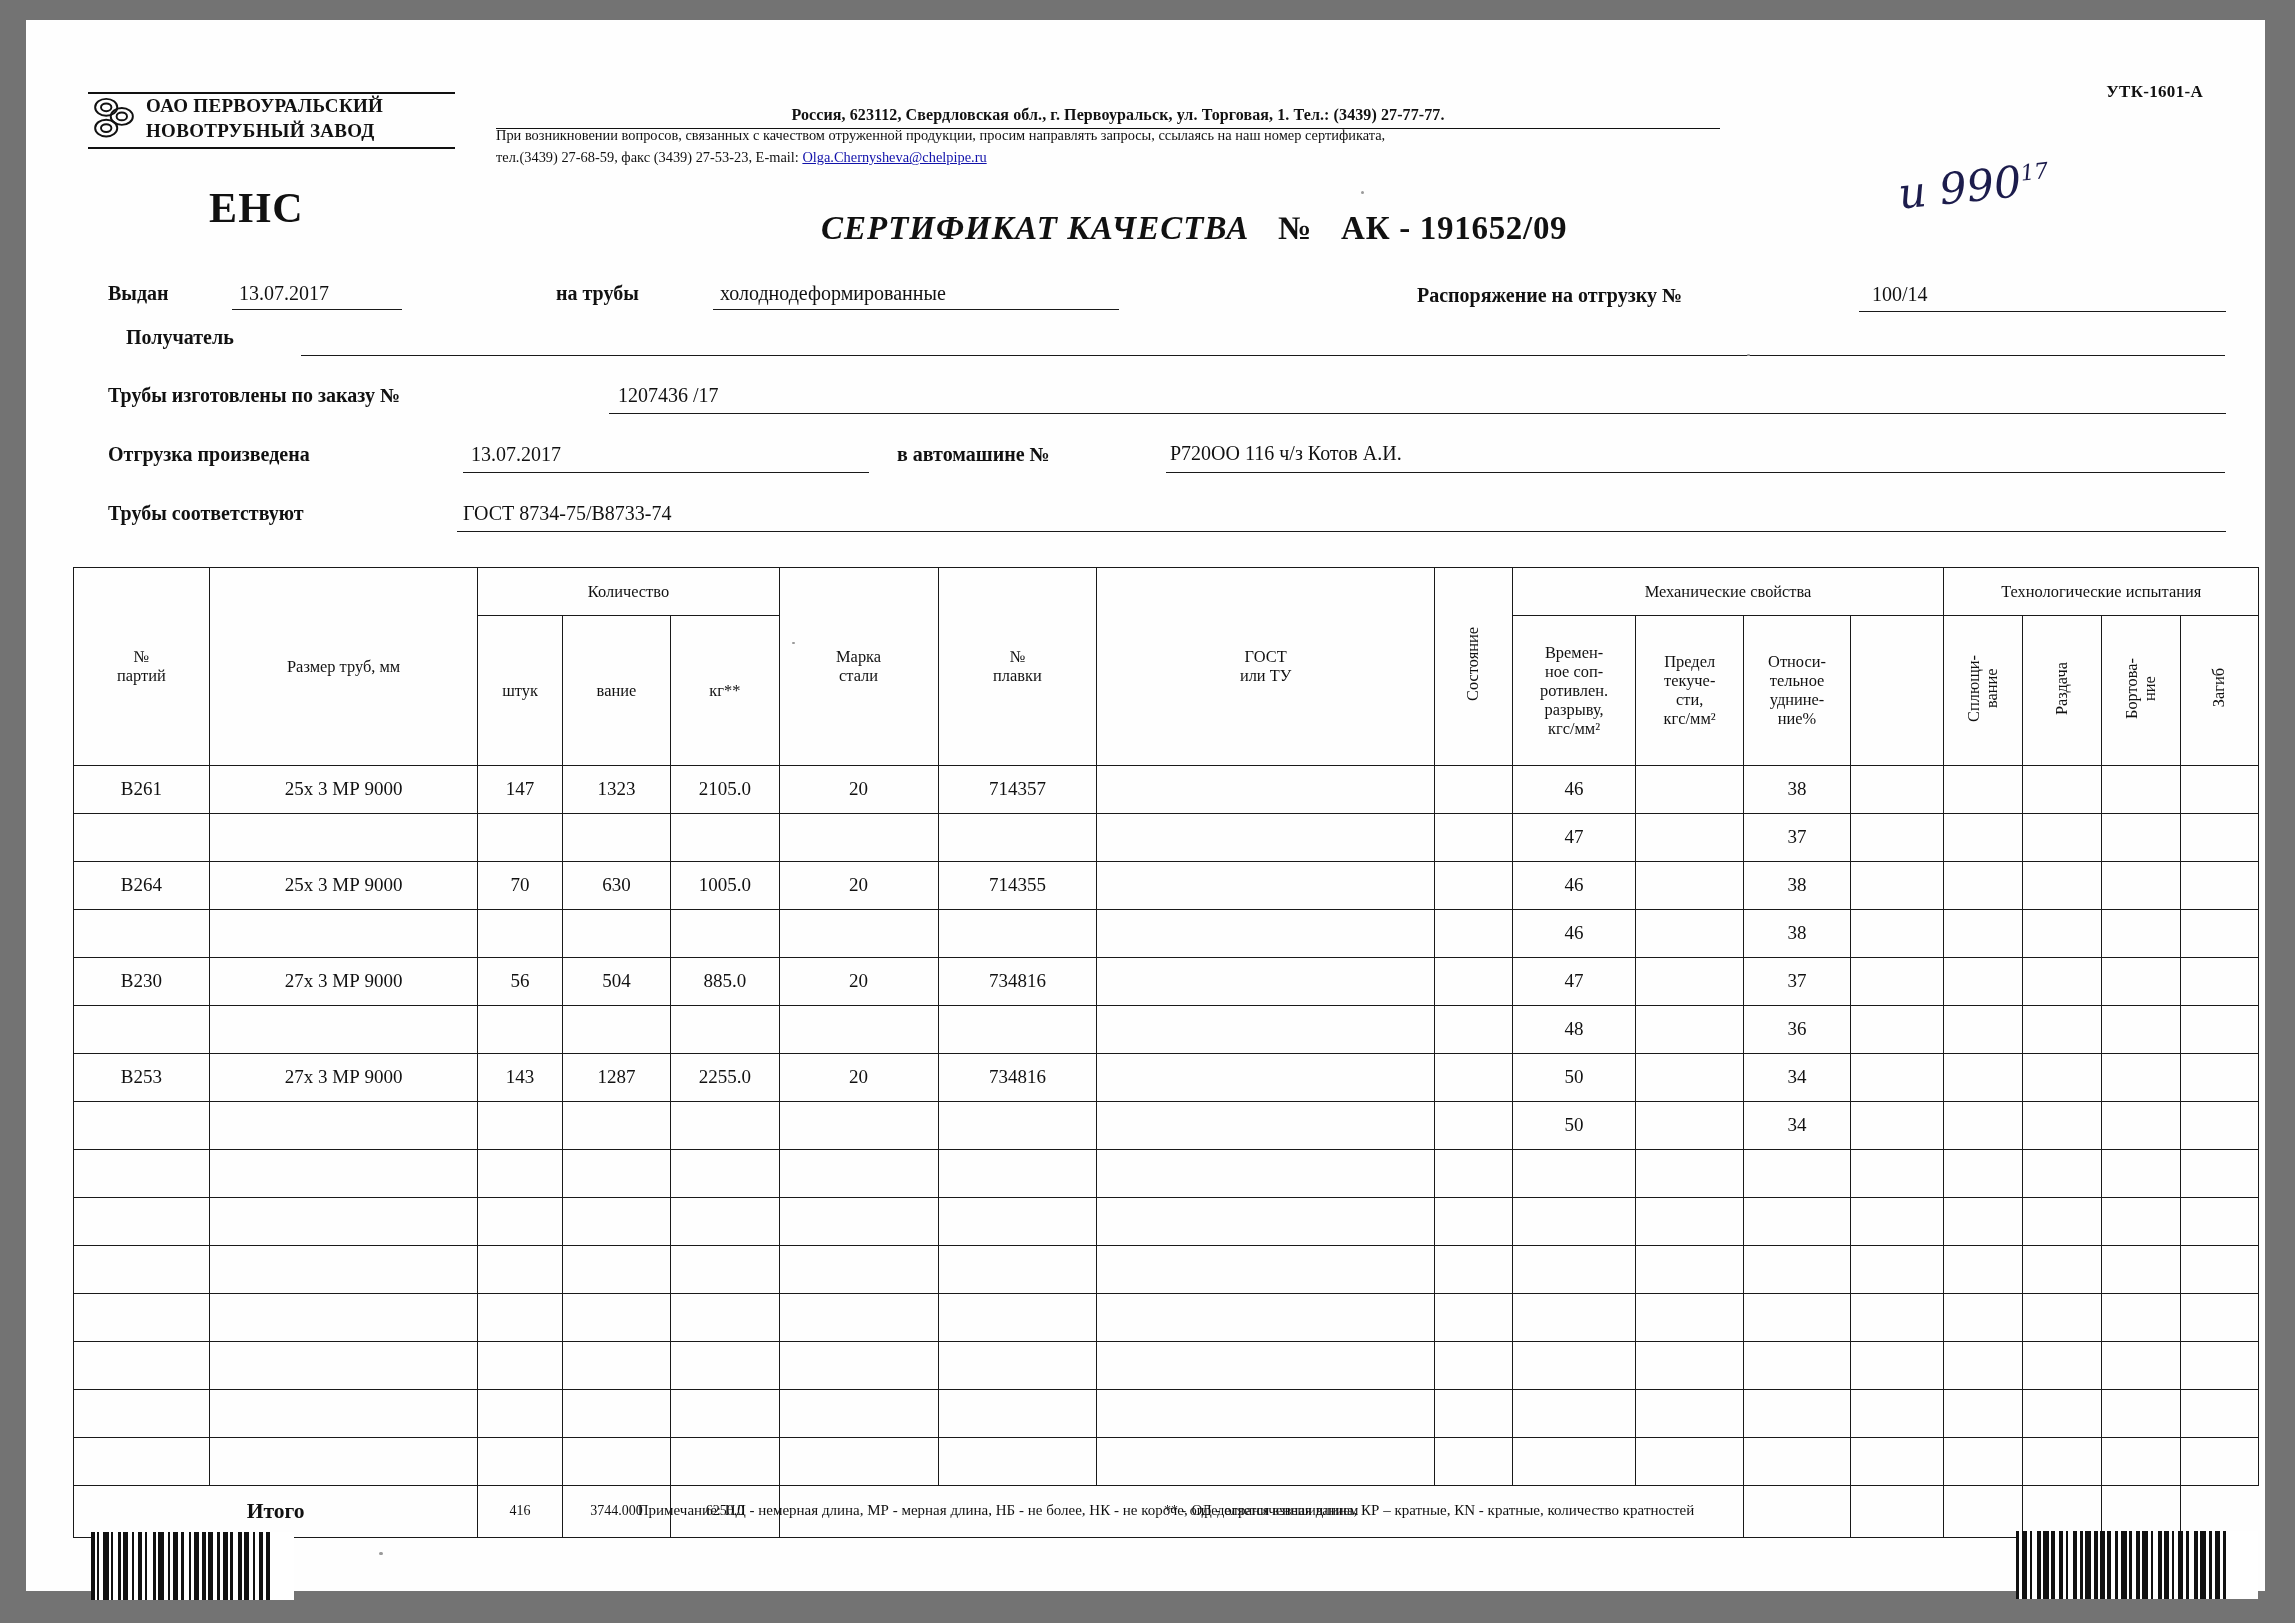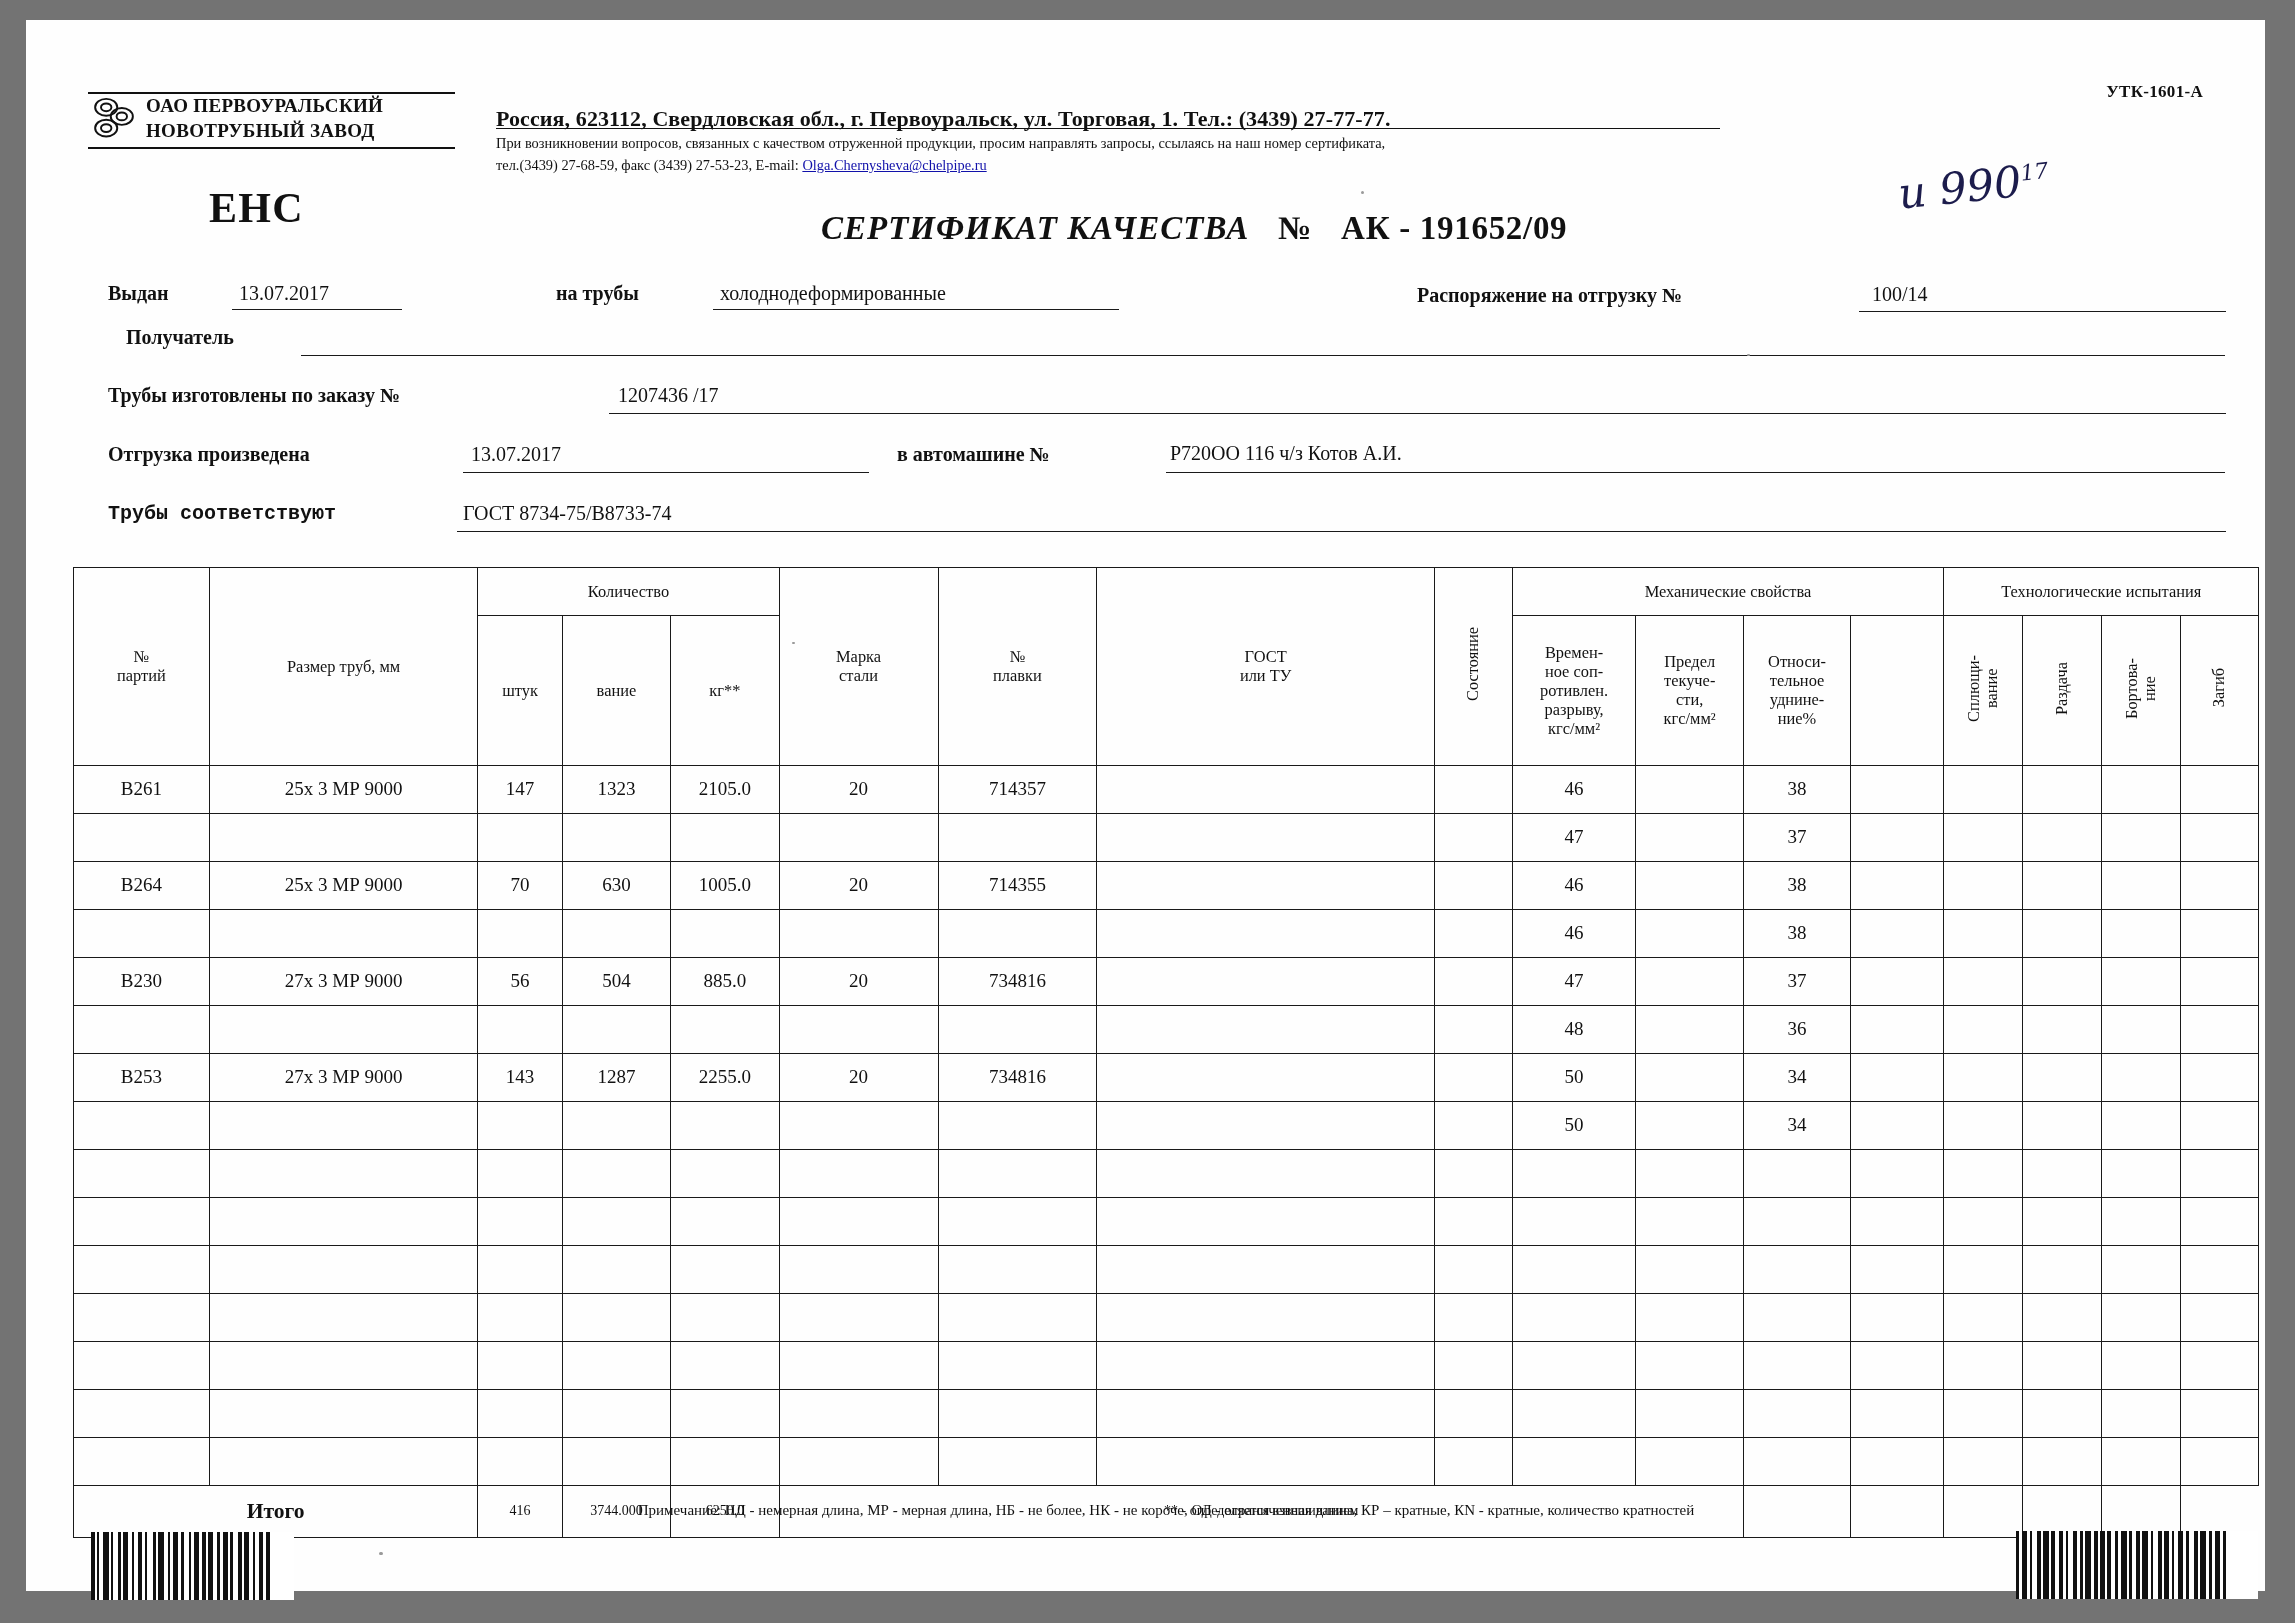--- a/index.html
+++ b/index.html
@@ -65,22 +65,23 @@
   }
 
   .addr {
     position: absolute;
     left: 470px;
     top: 86px;
     width: 1244px;
   }
   .addr .l1 {
     font-weight: bold;
-    font-size: 22px;
+    font-size: 16px;
     letter-spacing: 0.1px;
+    text-align: center;
   }
   .addr .l2, .addr .l3 {
     font-size: 14.4px;
     line-height: 19.6px;
     margin-top: 2.6px;
   }
   .addr .rule {
     position: absolute;
     left: 0; top: 22px;
     width: 1224px; height: 1.3px;
@@ -277,21 +278,21 @@
     <div class="fline" style="left:583px; top:393px; width:1617px;"></div>
 
     <div class="flabel" style="left:82px; top:423px;">Отгрузка произведена</div>
     <div class="fval" style="left:445px; top:423px;">13.07.2017</div>
     <div class="fline" style="left:437px; top:452px; width:406px;"></div>
 
     <div class="flabel" style="left:871px; top:423px;">в автомашине №</div>
     <div class="fval" style="left:1144px; top:422px;">Р720ОО 116 ч/з Котов А.И.</div>
     <div class="fline" style="left:1140px; top:452px; width:1059px;"></div>
 
-    <div class="flabel" style="left:82px; top:482px;font-family:Liberation Mono, monospace;">Трубы соответствуют</div>
+    <div class="flabel" style="left:82px; top:482px;">Трубы соответствуют</div>
     <div class="fval" style="left:437px; top:482px;">ГОСТ 8734-75/В8733-74</div>
     <div class="fline" style="left:431px; top:511px; width:1769px;"></div>
 
     <table class="tbl">
       <colgroup>
         <col style="width:124px">
           <col style="width:245px">
         <col style="width:77px">
           <col style="width:99px">
           <col style="width:99px">

